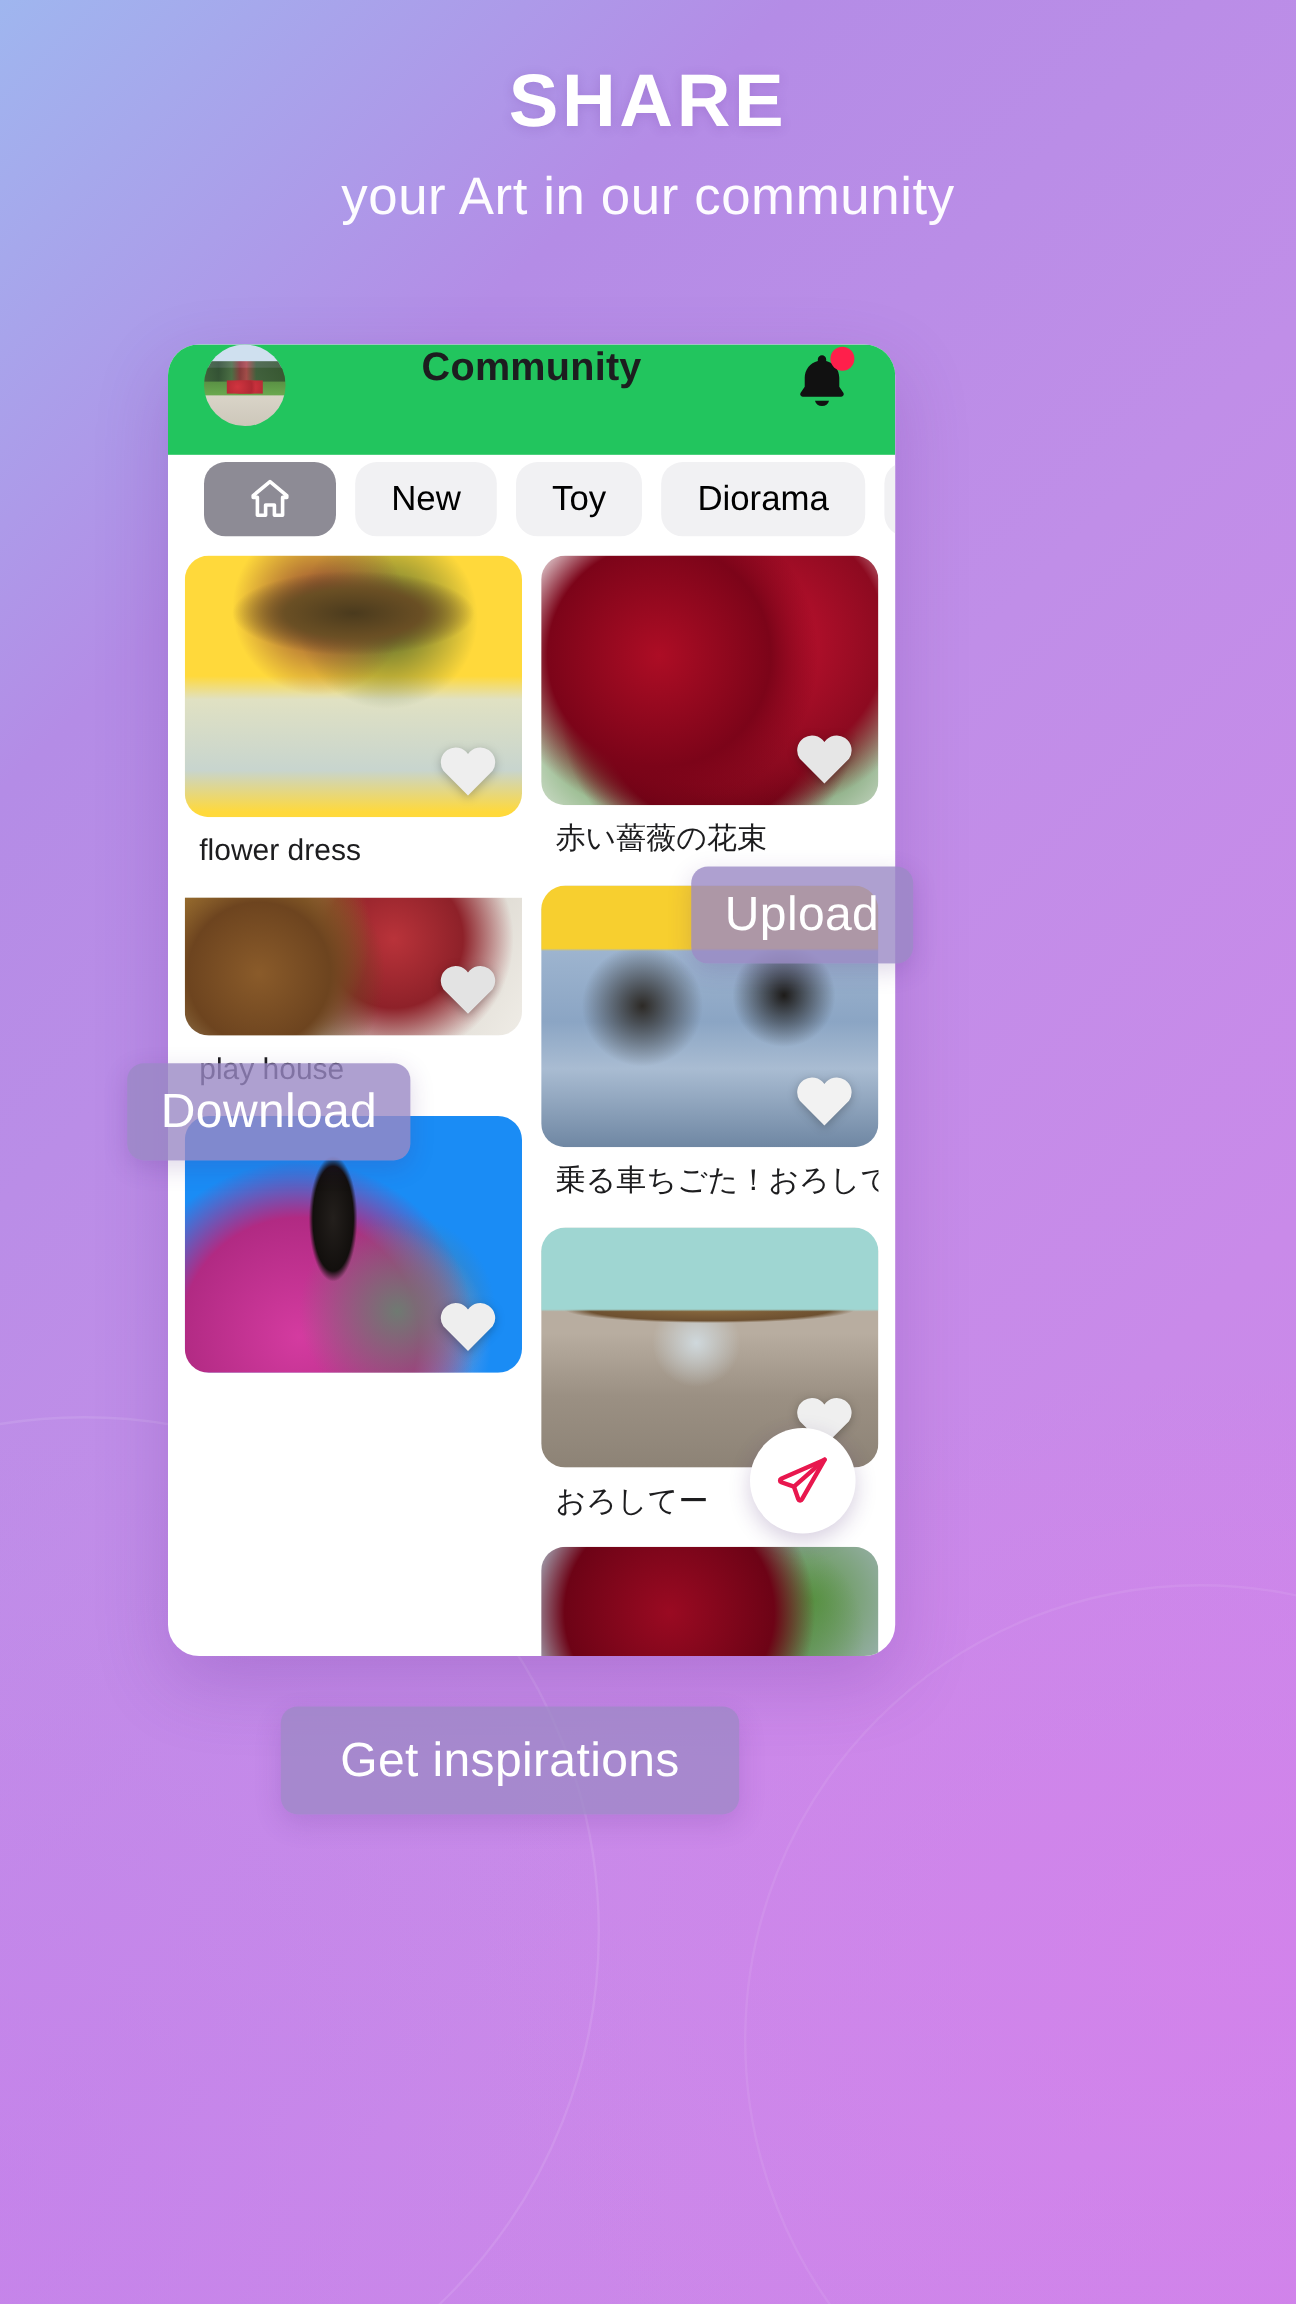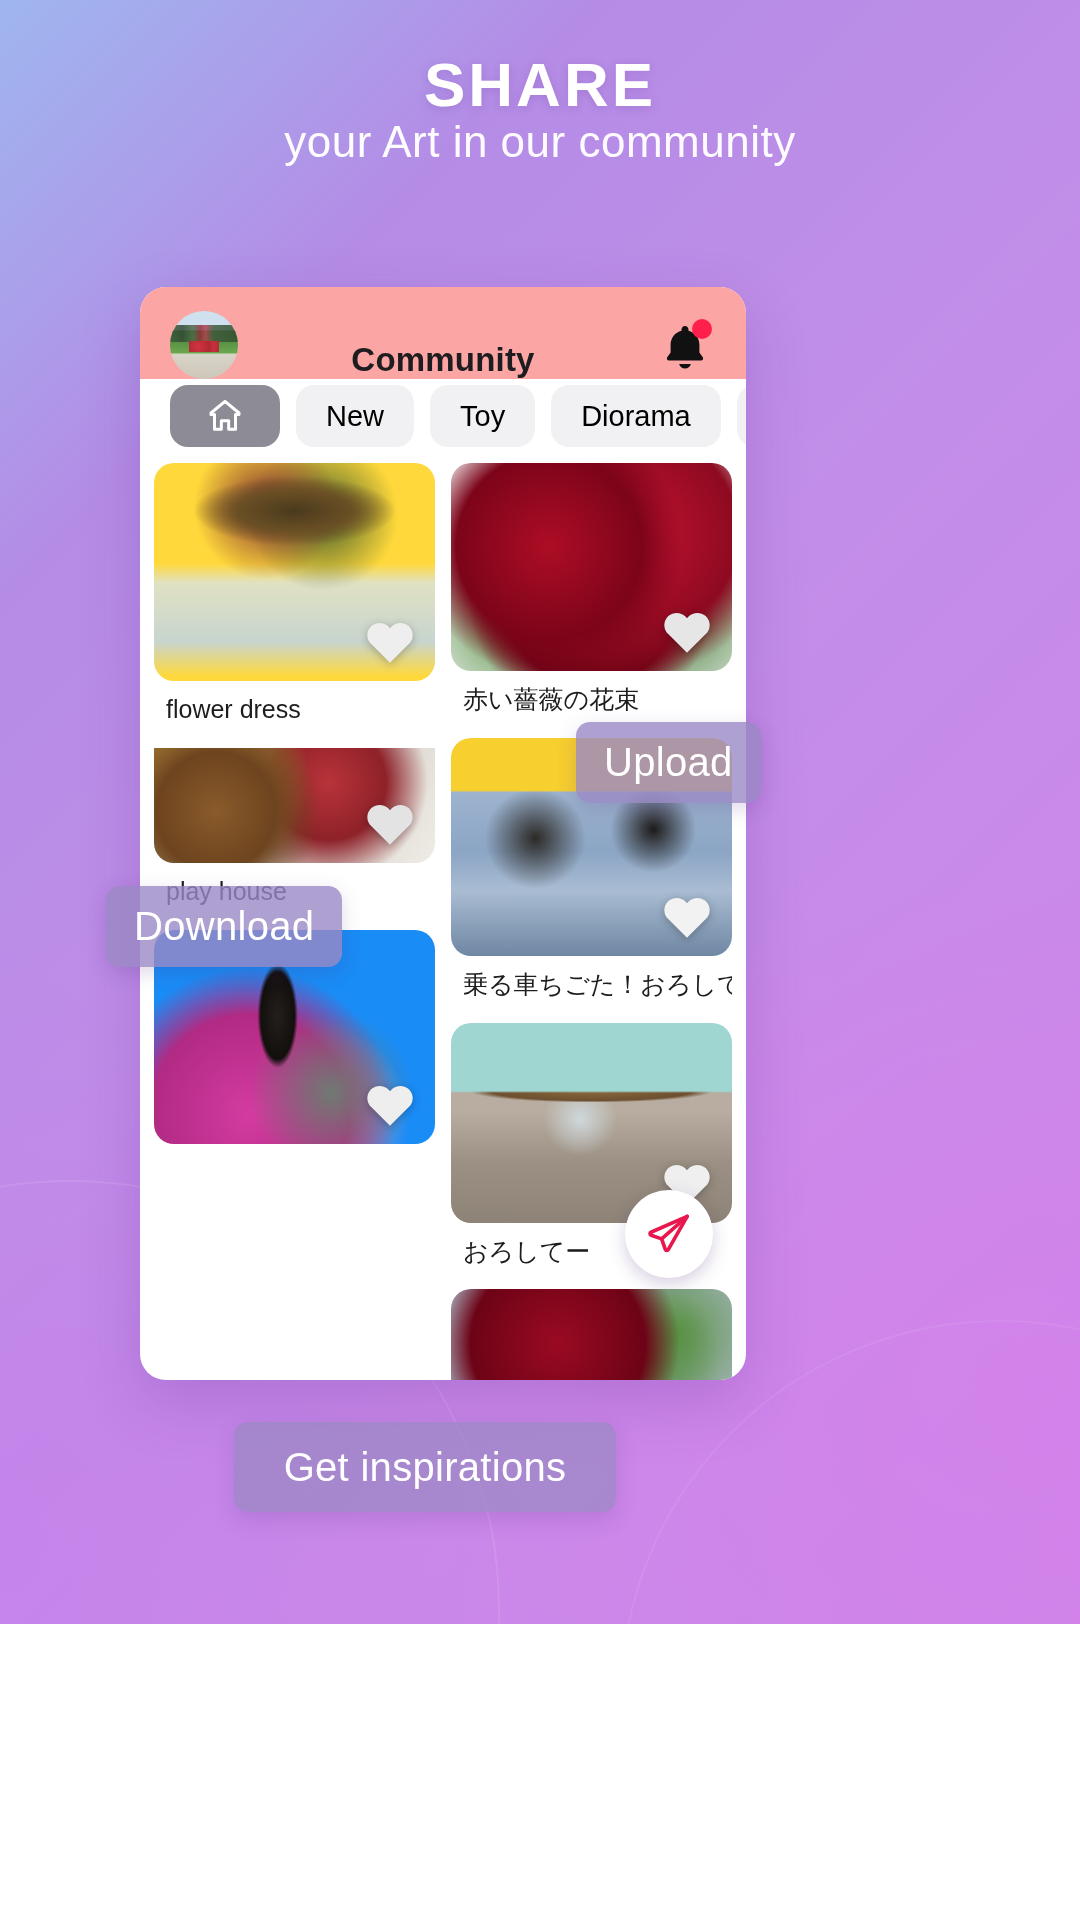--- a/index.html
+++ b/index.html
@@ -7,21 +7,21 @@
   html, body {
     width: 1080px;
     height: 1920px;
     overflow: hidden;
     font-family: "Liberation Sans", "DejaVu Sans", sans-serif;
   }
 
   #app {
     position: relative;
     width: 1080px;
-    height: 1624px;
+    height: 1920px;
     background:
       radial-gradient(ellipse 900px 700px at 95% 85%, rgba(214,128,236,0.55) 0%, rgba(214,128,236,0) 70%),
       radial-gradient(ellipse 800px 900px at 0% 95%, rgba(196,122,236,0.45) 0%, rgba(196,122,236,0) 70%),
       linear-gradient(135deg, #9fb6ef 0%, #b48ce6 22%, #c08ee8 45%, #c98ae9 70%, #cf84ea 100%);
     overflow: hidden;
   }
 
   
   .bg-arc {
     position: absolute;
@@ -41,20 +41,21 @@
     color: #ffffff;
   }
   .headline .title {
     font-size: 62px;
     font-weight: 700;
     letter-spacing: 3px;
     line-height: 1.05;
     text-shadow: 0 2px 10px rgba(90,40,140,0.18);
   }
   .headline .subtitle {
+    margin-top: 22px;
     font-size: 44px;
     font-weight: 400;
     letter-spacing: 0.5px;
     color: rgba(255,255,255,0.97);
   }
 
   
   .phone {
     position: absolute;
     left: 140px;
@@ -65,23 +66,23 @@
     border-radius: 26px;
     overflow: hidden;
     box-shadow: 0 22px 60px rgba(92,38,140,0.22);
   }
 
   
   .appbar {
     position: relative;
     height: 92px;
     display: flex;
-    align-items: flex-end;
+    align-items: flex-start;
     padding: 0 30px;
-    background: #fca5a5;
+    background: #22c55e;
   }
   .avatar {
     width: 68px; height: 68px;
     border-radius: 50%;
     overflow: hidden;
     flex: 0 0 auto;
     background: linear-gradient(180deg, #cfe0ef 0%, #cfe0ef 28%, #4a7a3a 29%, #6aa84f 62%, #d9d4c8 63%, #cdc7ba 100%);
     position: relative;
   }
   .avatar .av-trees {

